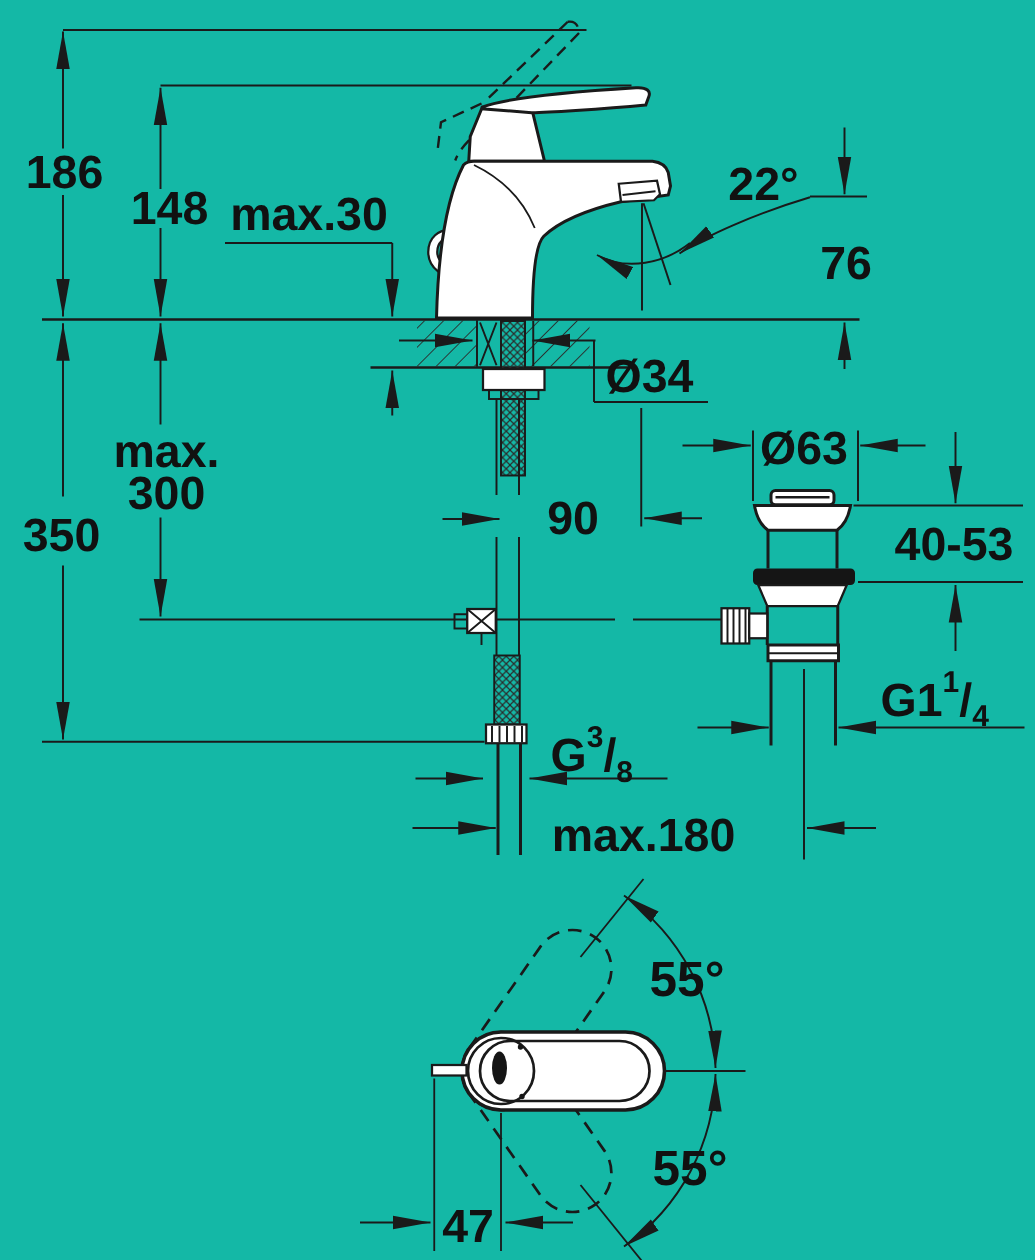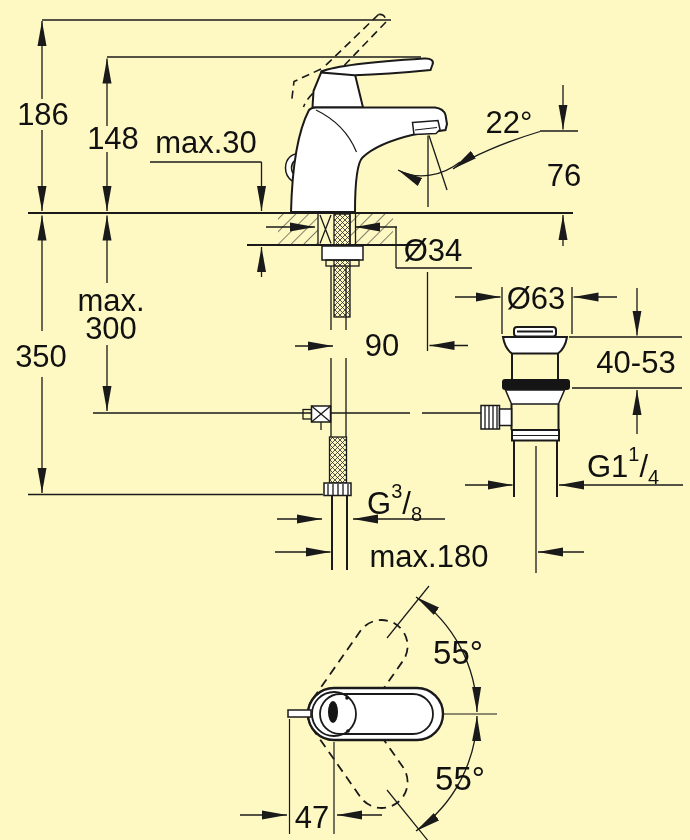--- a/index.html
+++ b/index.html
@@ -1,16 +1,16 @@
 <!DOCTYPE html>
 <html><head>
 <meta charset="utf-8">
 <style>
   html,body{margin:0;padding:0;background:#ffffff;}
-  .stage{width:690px;height:840px;position:relative;background:#fef9c3;overflow:hidden;}
+  .stage{width:690px;height:840px;position:relative;background:#14b8a6;overflow:hidden;font-weight:bold;}
   svg{display:block;}
   .ln{stroke:#1a1a1a;stroke-width:1.3;fill:none;}
   .ln18{stroke:#1a1a1a;stroke-width:1.8;fill:none;}
   .ol{stroke:#1a1a1a;stroke-width:2;fill:none;}
   .olw{stroke:#1a1a1a;stroke-width:2;fill:#ffffff;}
   .ol15{stroke:#1a1a1a;stroke-width:1.5;fill:#ffffff;}
   .thin{stroke:#1a1a1a;stroke-width:1.2;fill:none;}
   .dash{stroke:#1a1a1a;stroke-width:1.6;fill:none;stroke-dasharray:8 5;}
   .dashp{stroke:#1a1a1a;stroke-width:1.8;fill:none;stroke-dasharray:9 6;}
   .t{font-family:"Liberation Sans",sans-serif;font-size:31px;fill:#111111;text-anchor:middle;}

